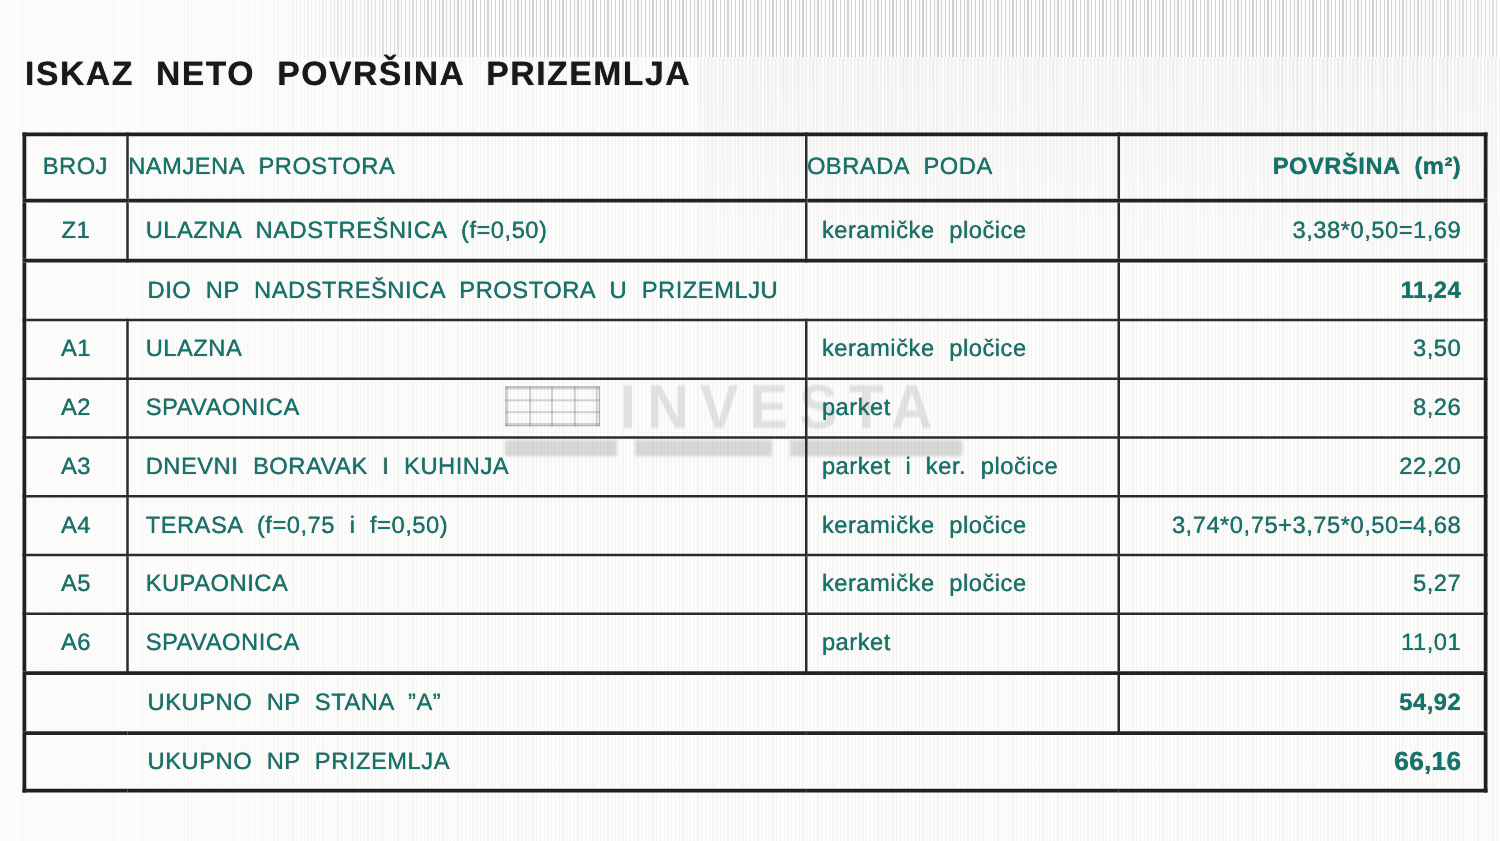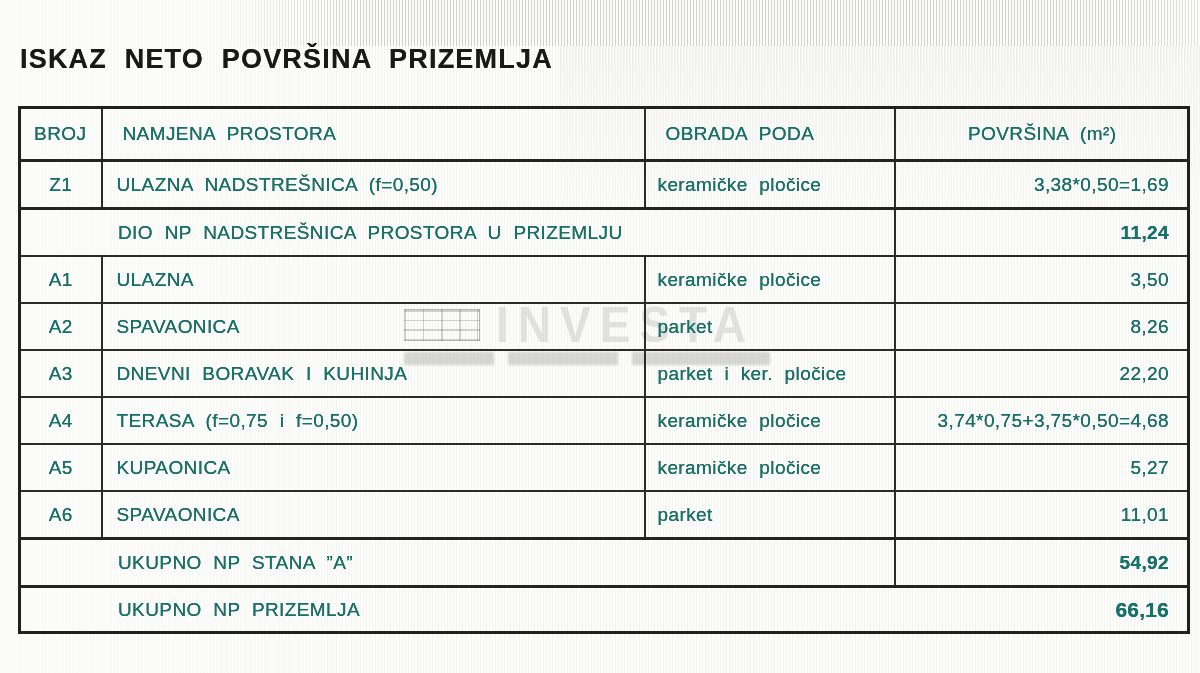--- a/index.html
+++ b/index.html
@@ -68,23 +68,23 @@
     border-collapse:collapse; table-layout:fixed;
     border:3.5px solid #202020;
   }
   .areas th, .areas td {
     border:2px solid #2b2b2b;
     font-size:19px; color:#0f766e;
     letter-spacing:.4px; word-spacing:6px;
     text-shadow:0 0 .6px rgba(25,25,25,.85);
     overflow:hidden; white-space:nowrap;
   }
-  .areas th { height:48px; font-weight:normal; text-align:left; padding-left:20px; border-bottom:3px solid #232323; }
+  .areas th { height:48px; font-weight:normal; text-align:left; padding-left:0; border-bottom:3px solid #232323; }
   .areas th.h-broj { text-align:center; padding-left:0; }
-  .areas th.h-povrsina { text-align:center; padding-right:18px; }
+  .areas th.h-povrsina { text-align:right; padding-right:18px;font-weight:bold; }
   .areas td { height:43px; }
 
   .c-broj     { text-align:center; }
   .c-namjena  { padding-left:14px; }
   .c-obrada   { padding-left:12px; letter-spacing:.6px; word-spacing:8px; }
   .c-povrsina { text-align:right; padding-right:18px; }
   .c-span     { padding-left:97px; }
 
   .row-subtotal td { border-top:3px solid #232323; }
   .row-total td    { border-top:3px solid #232323; }

